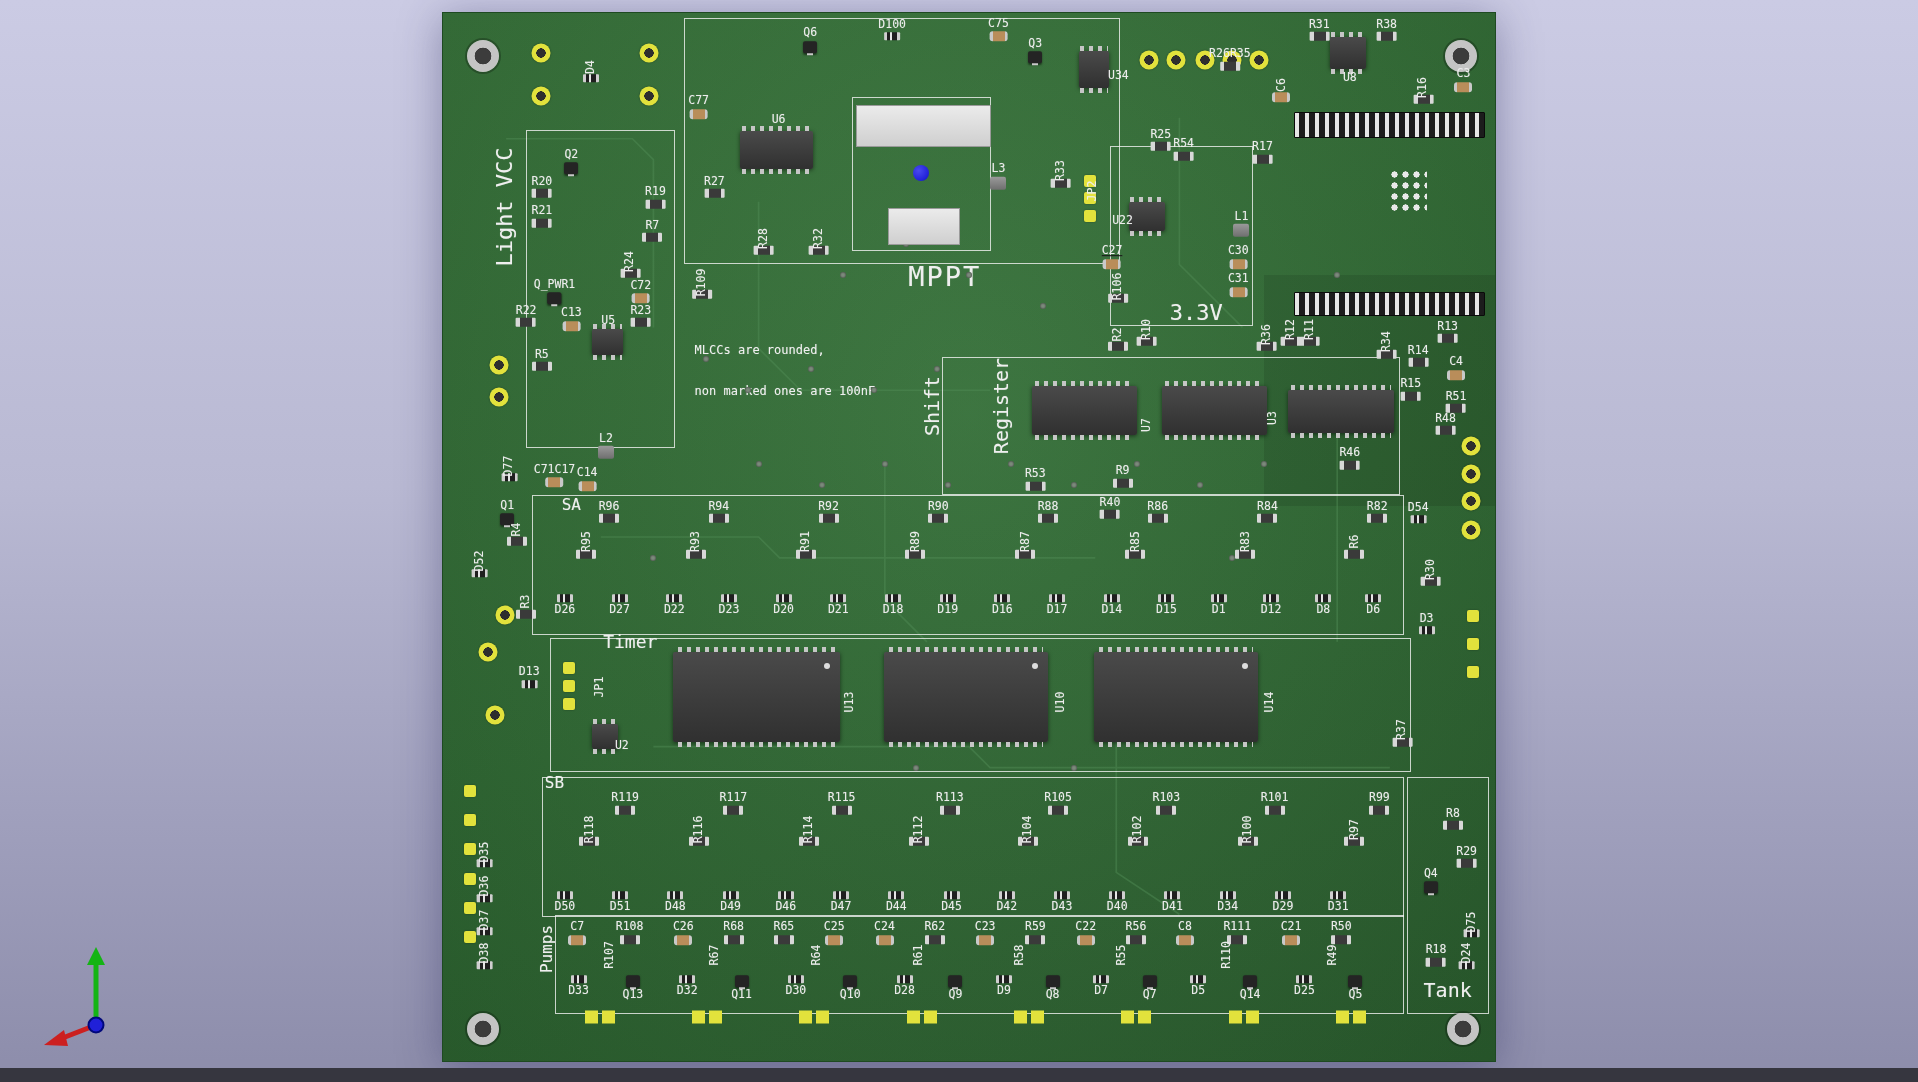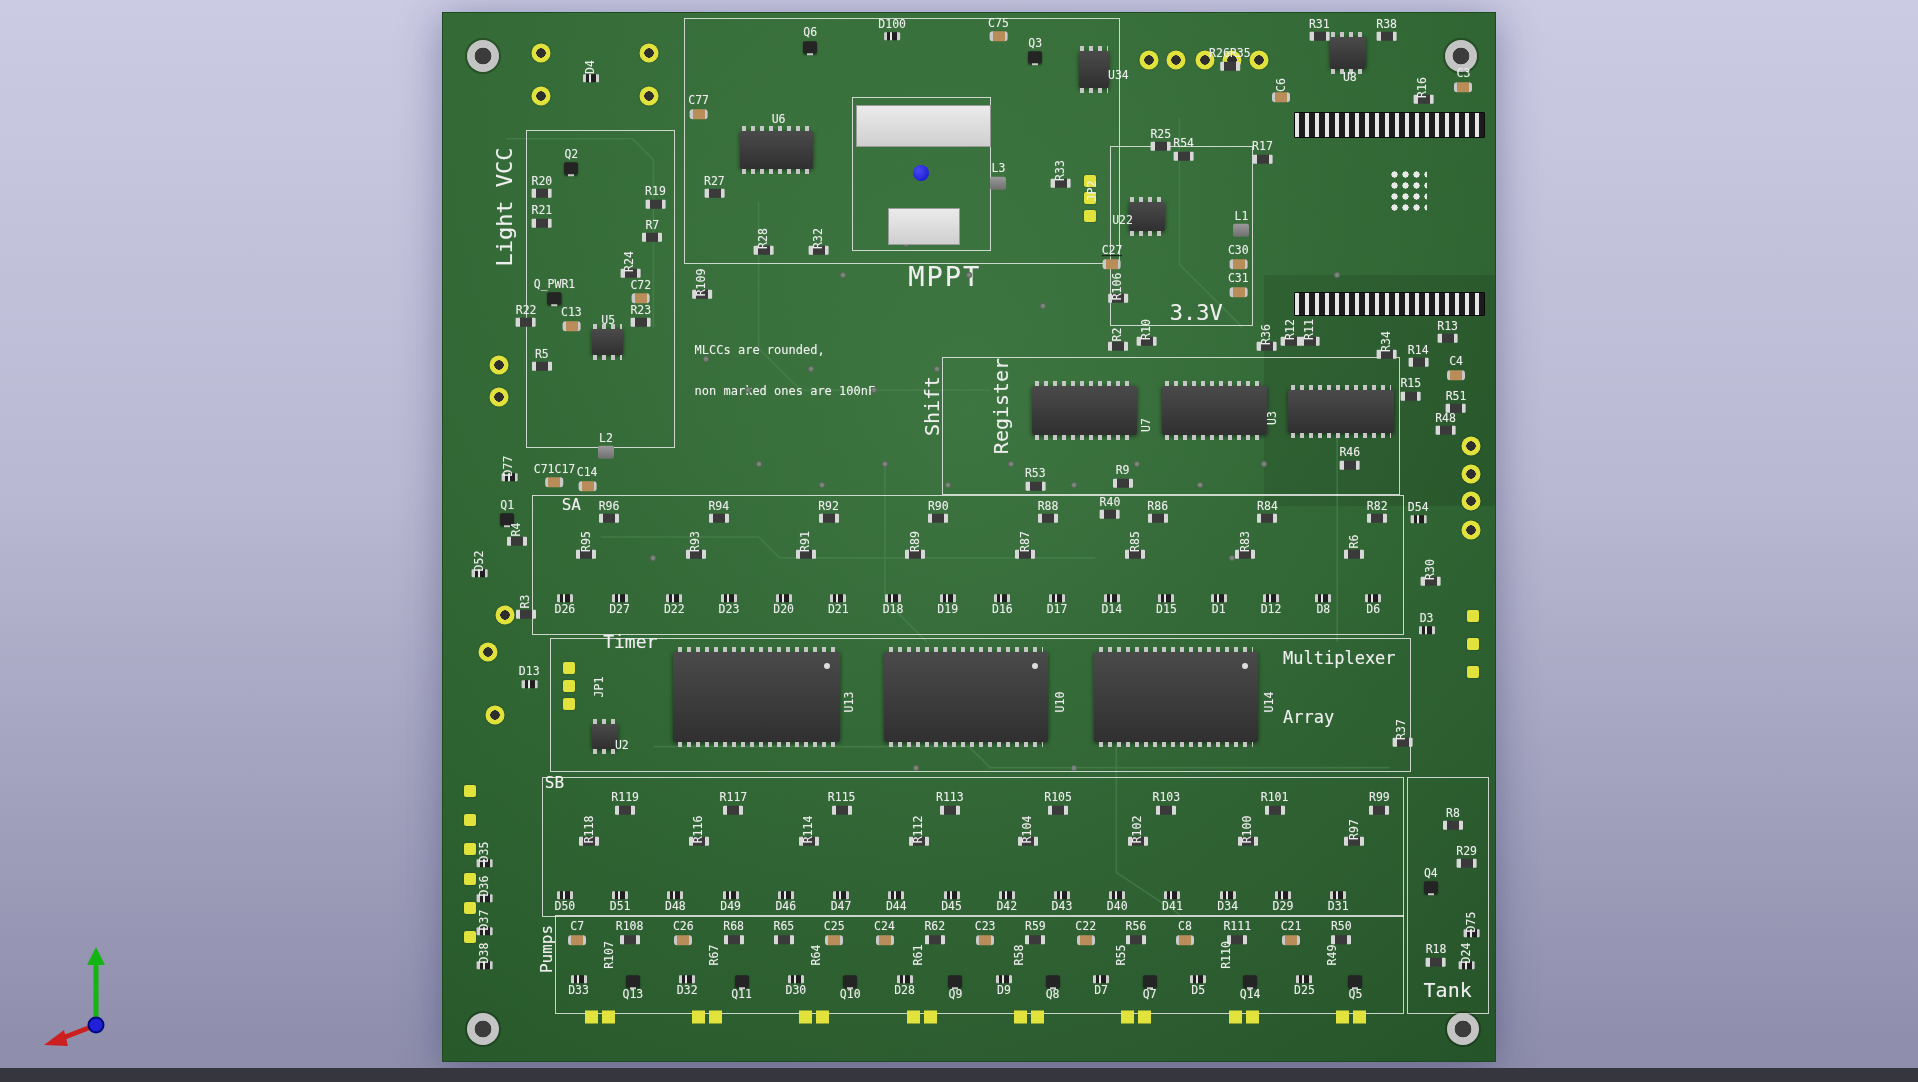--- a/index.html
+++ b/index.html
@@ -101,24 +101,20 @@
     <div class="slk vlabel" style="left:49.8%;top:37.5%;font-size:20px;text-align:center;">
       <div>Shift</div>
       <div>Register</div>
     </div>
     <div class="slk" style="left:32.5%;top:34.2%;font-size:12px;text-align:left;">
       <div>MLCCs are rounded,</div>
       <div>non marked ones are 100nF</div>
     </div>
     <div class="slk" style="left:12.2%;top:46.9%;font-size:16px;">SA</div>
     <div class="slk" style="left:17.8%;top:60.0%;font-size:18px;">Timer</div>
-    <div class="slk" style="left:85.2%;top:64.4%;font-size:17px;text-align:left;">
-      <div>Multiplexer</div>
-      <div>Array</div>
-    </div>
     <div class="slk" style="left:10.6%;top:73.5%;font-size:16px;">SB</div>
     <div class="slk vlabel" style="left:9.9%;top:89.3%;font-size:16px;">Pumps</div>
     <div class="slk" style="left:95.5%;top:93.2%;font-size:20px;">Tank</div>
   <div class="sbox" style="left: 7.9%; top: 11.2%; width: 14%; height: 30.1%;"></div>
       <div class="sbox" style="left: 22.9%; top: 0.5%; width: 41.3%; height: 23.3%;"></div>
       <div class="sbox" style="left: 38.9%; top: 8%; width: 13%; height: 14.5%;"></div>
       <div class="sbox" style="left: 63.4%; top: 12.7%; width: 13.4%; height: 17%;"></div>
       <div class="sbox" style="left: 47.4%; top: 32.8%; width: 43.4%; height: 13%;"></div>
       <div class="sbox" style="left: 8.5%; top: 46%; width: 82.7%; height: 13.2%;"></div>
       <div class="sbox" style="left: 10.2%; top: 59.6%; width: 81.6%; height: 12.6%;"></div>

